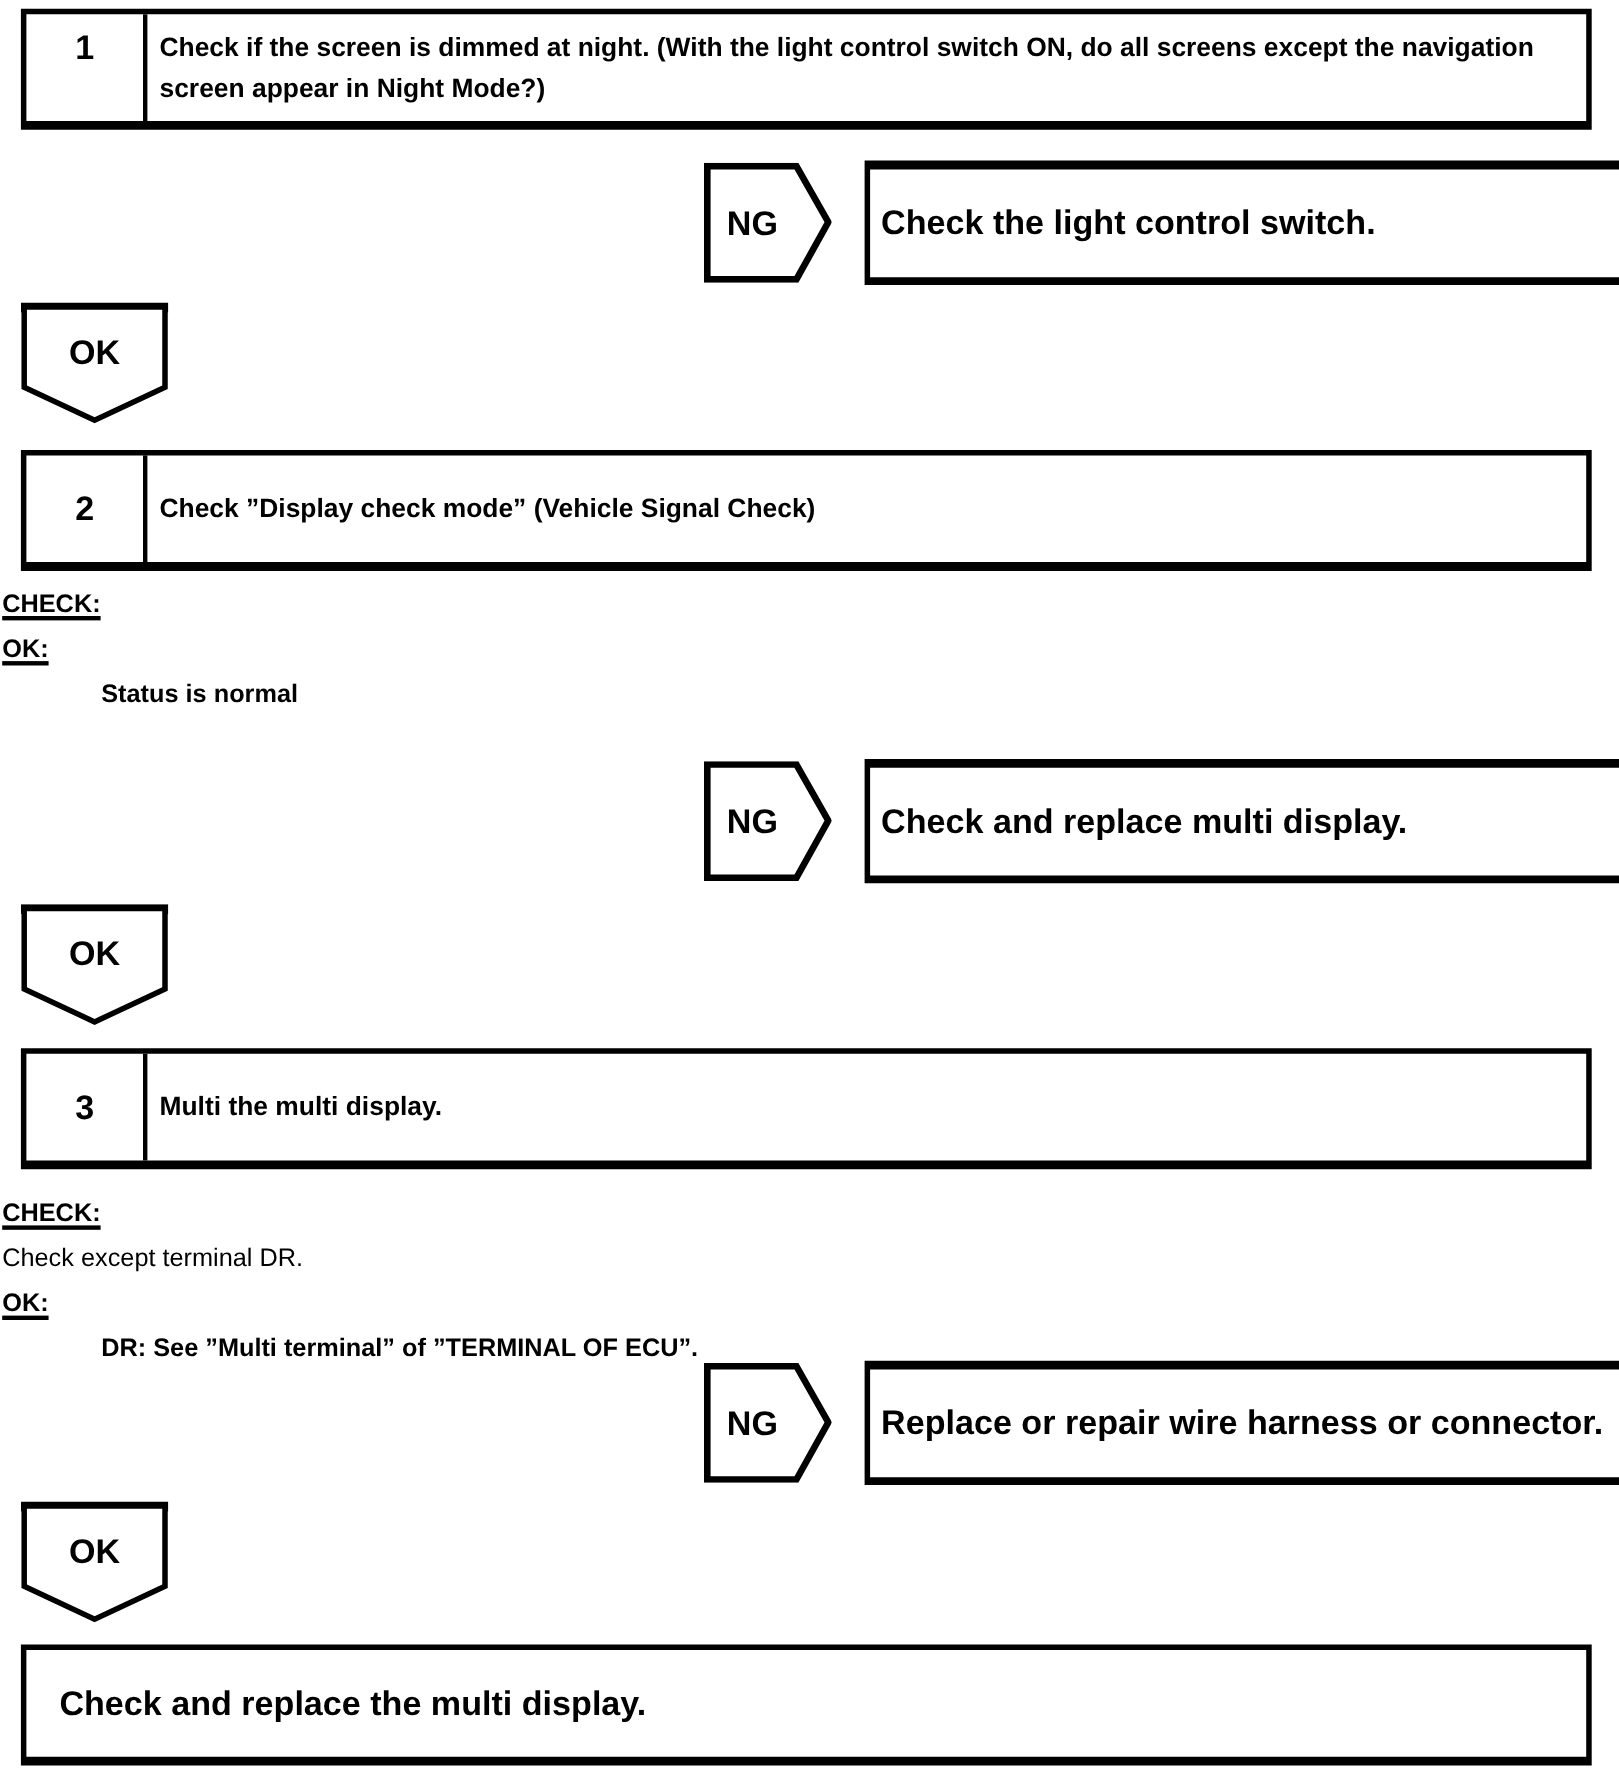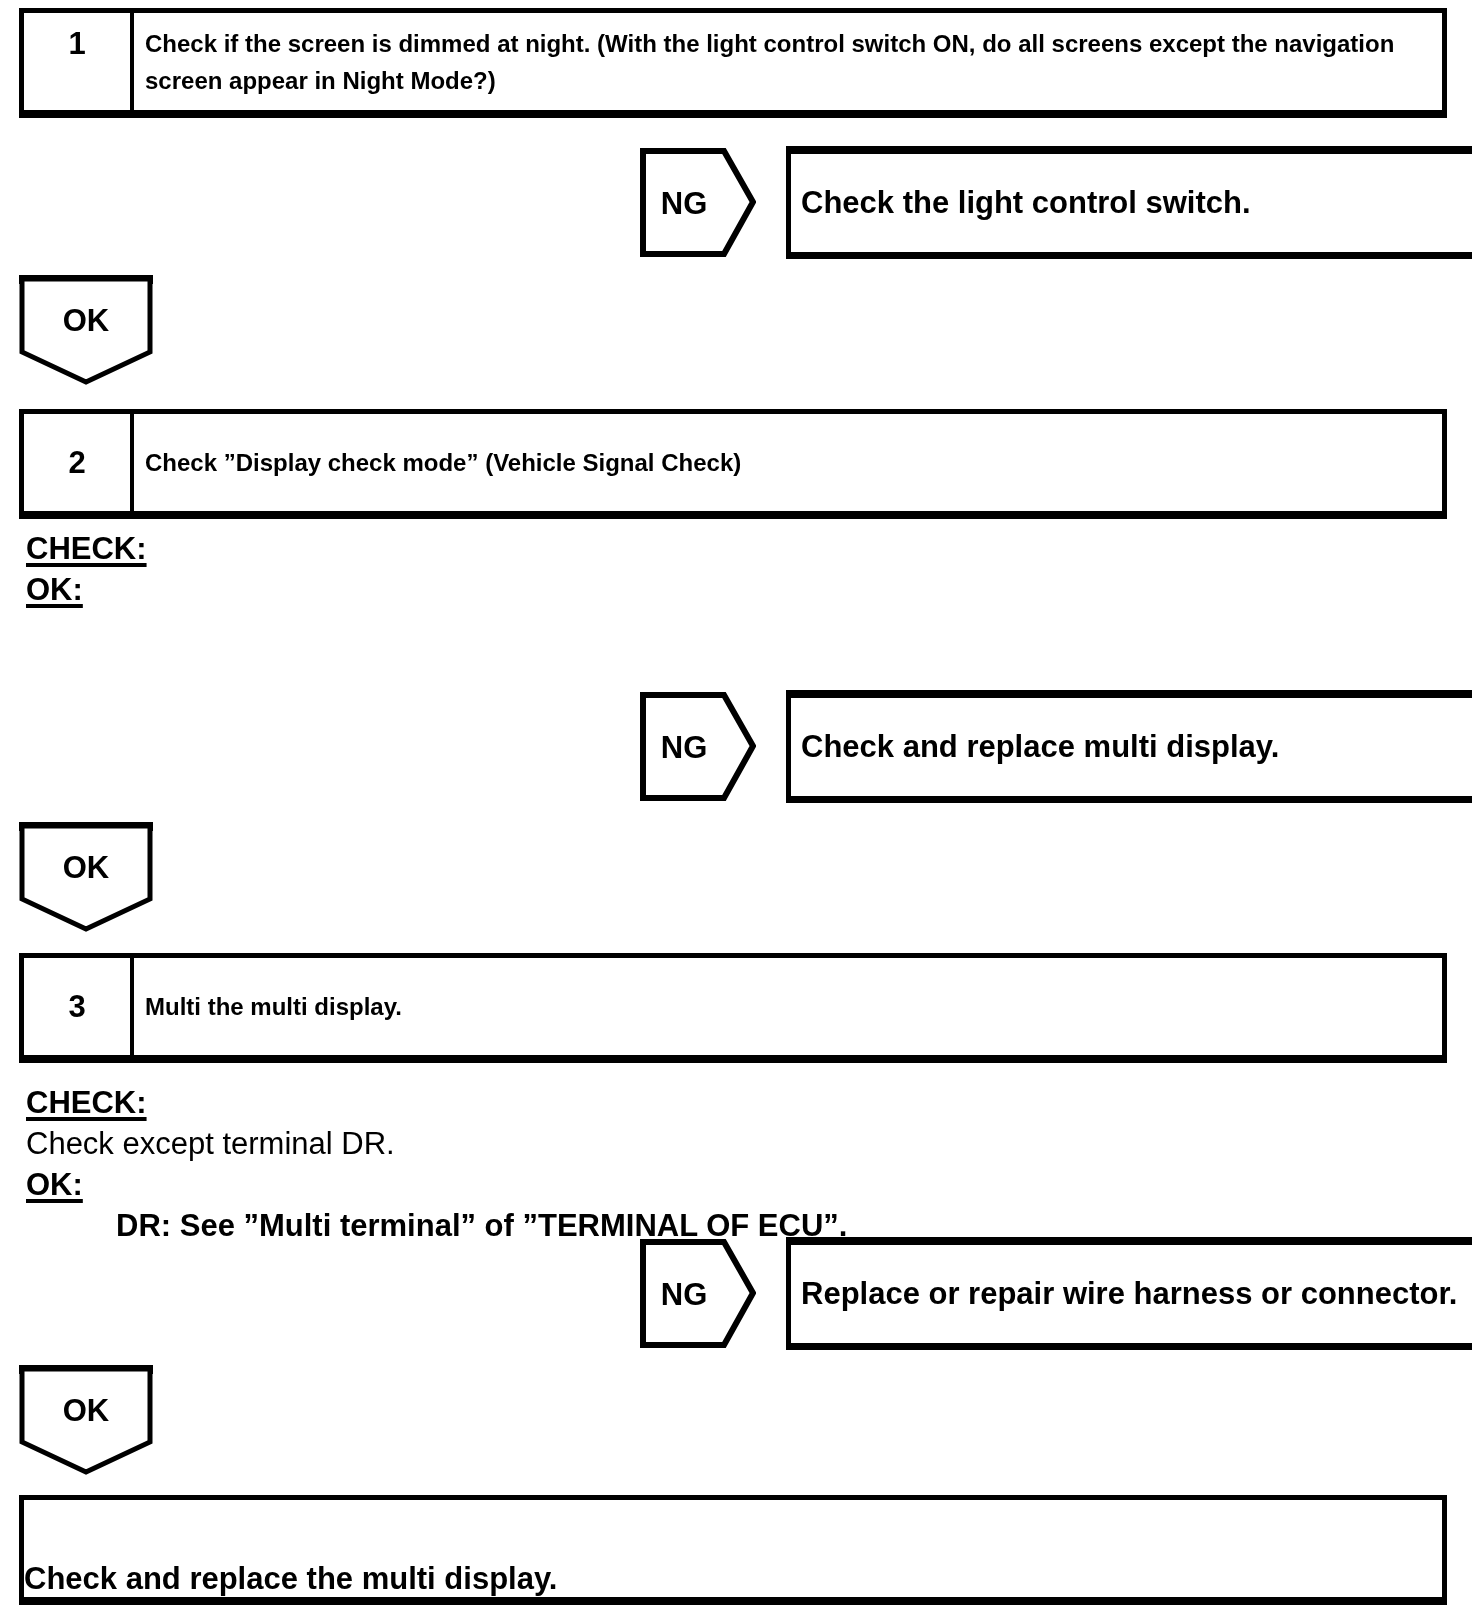--- a/index.html
+++ b/index.html
@@ -55,21 +55,22 @@
     position: absolute;
     left: 19px;
     top: 1495px;
     width: 1428px;
     height: 110px;
     box-sizing: border-box;
     border: 5px solid #000;
     border-bottom-width: 8px;
     background: #fff;
     display: flex;
-    align-items: flex-end;
+    align-items: center;
+    padding-left: 30px;
     font-weight: bold;
     font-size: 31px;
   }
 
   
   .ng-group {
     position: absolute;
     left: 640px;
     width: 836px;
     height: 113px;
@@ -104,23 +105,23 @@
     font-weight: bold;
     font-size: 31px;
     fill: #000000;
     text-anchor: middle;
     dominant-baseline: central;
   }
 
   
   .note-block {
     position: absolute;
-    left: 26px;
+    left: 2px;
     width: 1430px;
-    font-size: 31px;
+    font-size: 23px;
     line-height: 41px;
   }
   .note-heading {
     font-weight: bold;
     text-decoration: underline;
     text-decoration-thickness: 4px;
     text-underline-offset: 4px;
   }
   .note-text { font-weight: normal; }
   .note-indent { padding-left: 90px; font-weight: bold; }
@@ -160,20 +161,21 @@
       <span>2</span>
     </div>
     <div class="step-title">
       <span>Check ”Display check mode” (Vehicle Signal Check)</span>
     </div>
   </div>
 
   <div class="note-block" style="top:528px">
     <div class="note-heading">CHECK:</div>
     <div class="note-heading">OK:</div>
+    <div class="note-indent">Status is normal</div>
   </div>
 
   <div class="ng-group" style="top:690px">
     <svg class="ng-arrow" width="116" height="109" viewBox="0 0 116 109">
       <polygon class="flow-shape" stroke-width="6" points="3,3 84,3 113,54 84,106 3,106"></polygon>
       <text class="flow-label" x="44" y="55">NG</text>
     </svg>
     <div class="ng-result">
       <span>Check and replace multi display.</span>
     </div>

